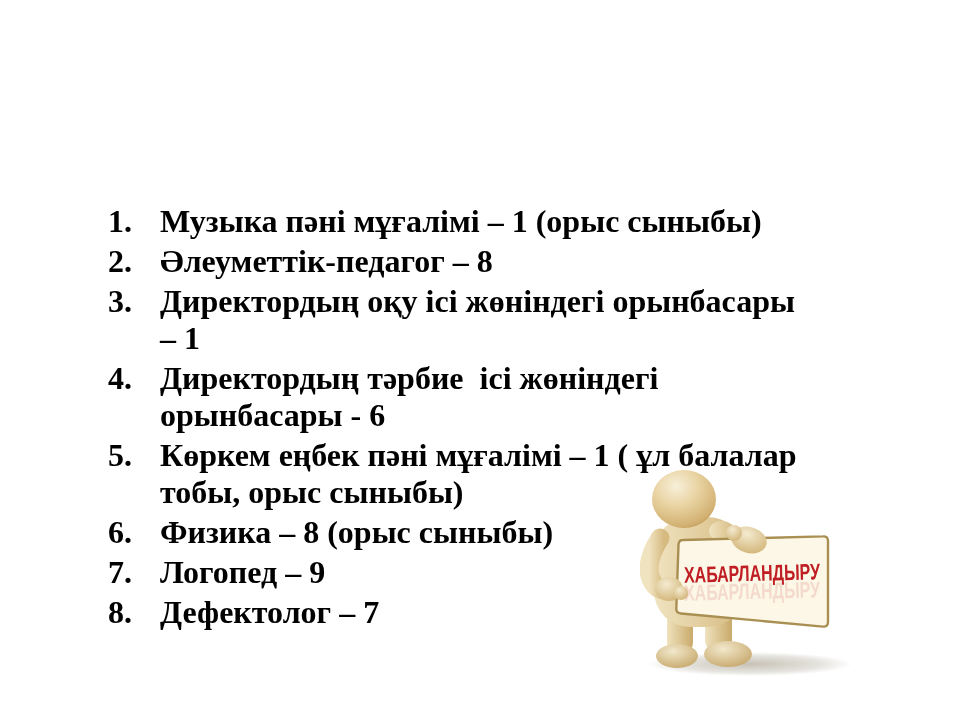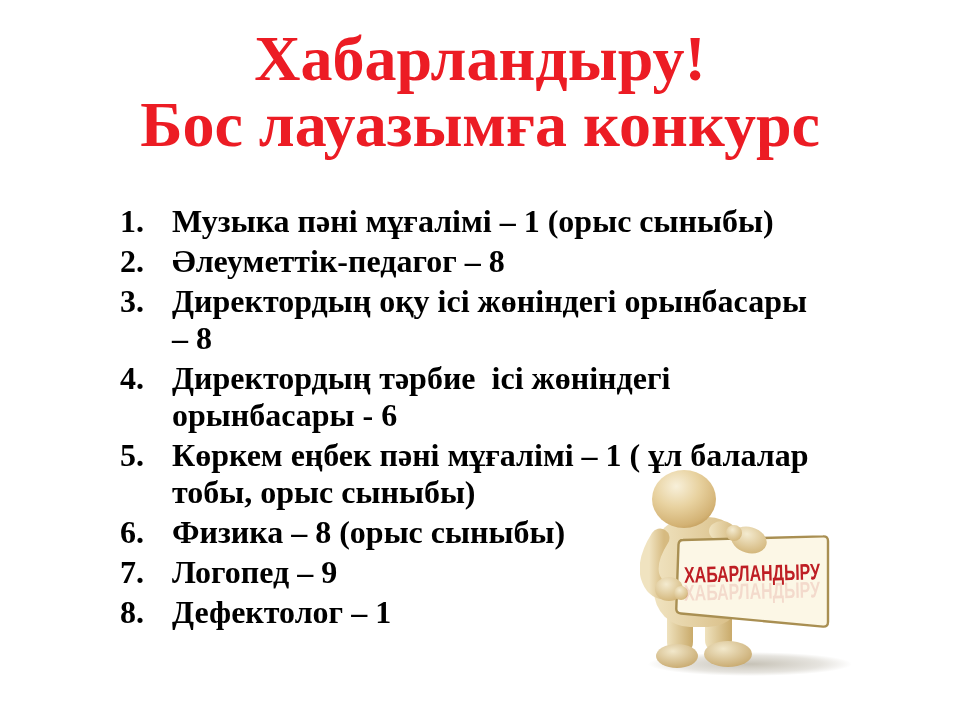--- a/index.html
+++ b/index.html
@@ -11,21 +11,21 @@
   .slide{
     position:relative;width:960px;height:720px;background:#ffffff;overflow:hidden;
   }
   .title{
     position:absolute;top:26px;left:0;width:960px;margin:0;
     text-align:center;color:#EC1C24;font-weight:bold;
     font-size:64px;line-height:66px;letter-spacing:0;
   }
   .title span{display:block;}
   .vacancy-list{
-    position:absolute;left:120px;top:203px;width:692px;
+    position:absolute;left:108px;top:203px;width:692px;
     margin:0;padding:0;list-style:none;counter-reset:item;
     font-size:32px;font-weight:bold;line-height:37px;color:#000000;
   }
   .vacancy-list li{
     position:relative;padding-left:52px;margin:0 0 3px 0;
     counter-increment:item;white-space:pre-wrap;
   }
   .vacancy-list li::before{
     content:counter(item) ".";
     position:absolute;left:0;top:0;
@@ -36,34 +36,30 @@
   .sign-text{
     font-family:"Liberation Sans", sans-serif;
     font-weight:bold;font-size:22.5px;
   }
 </style>
 </head>
 <body>
 
 <div class="slide">
 
-  <h1 class="title">
-    <span>Хабарландыру!</span>
-    <span>Бос лауазымға конкурс</span>
-  </h1>
 
   <ol class="vacancy-list">
       <li>Музыка пәні мұғалімі – 1 (орыс сыныбы)</li>
       <li>Әлеуметтік-педагог – 8</li>
-      <li>Директордың оқу ісі жөніндегі орынбасары – 8</li>
+      <li>Директордың оқу ісі жөніндегі орынбасары – 1</li>
       <li>Директордың тәрбие  ісі жөніндегі орынбасары - 6</li>
       <li>Көркем еңбек пәні мұғалімі – 1 ( ұл балалар тобы, орыс сыныбы)</li>
       <li>Физика – 8 (орыс сыныбы)</li>
       <li>Логопед – 9</li>
-      <li>Дефектолог – 1</li>
+      <li>Дефектолог – 7</li>
     </ol>
 
   <svg class="mascot" viewBox="640 440 320 280" xmlns="http://www.w3.org/2000/svg">
     <defs>
       <radialGradient id="gHead" cx="38%" cy="28%" r="80%">
         <stop offset="0%" stop-color="#F8F0DA"></stop>
         <stop offset="45%" stop-color="#E8D2A0"></stop>
         <stop offset="85%" stop-color="#D3B274"></stop>
         <stop offset="100%" stop-color="#C09A58"></stop>
       </radialGradient>

